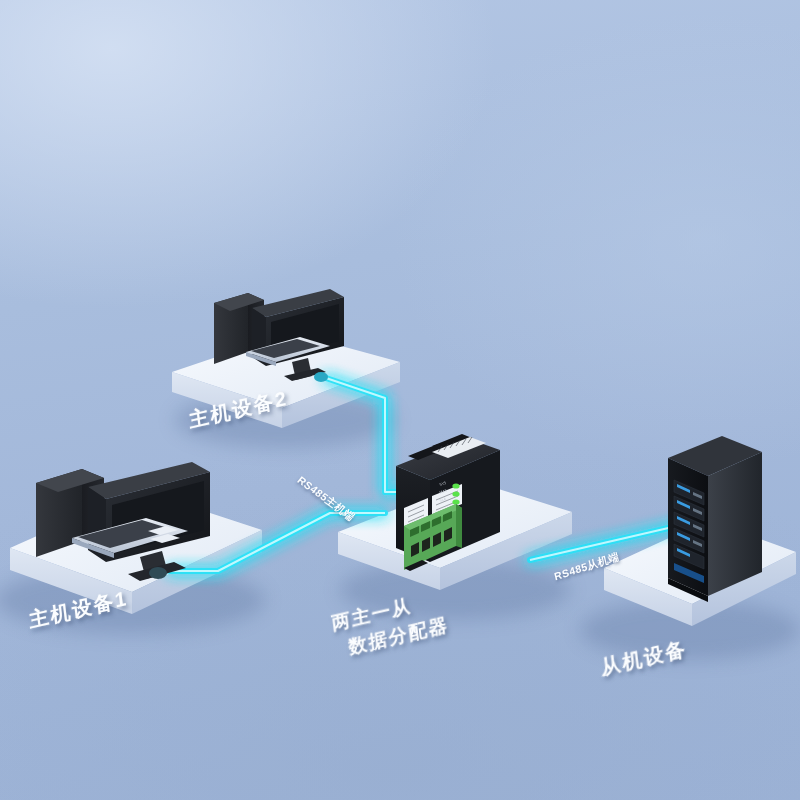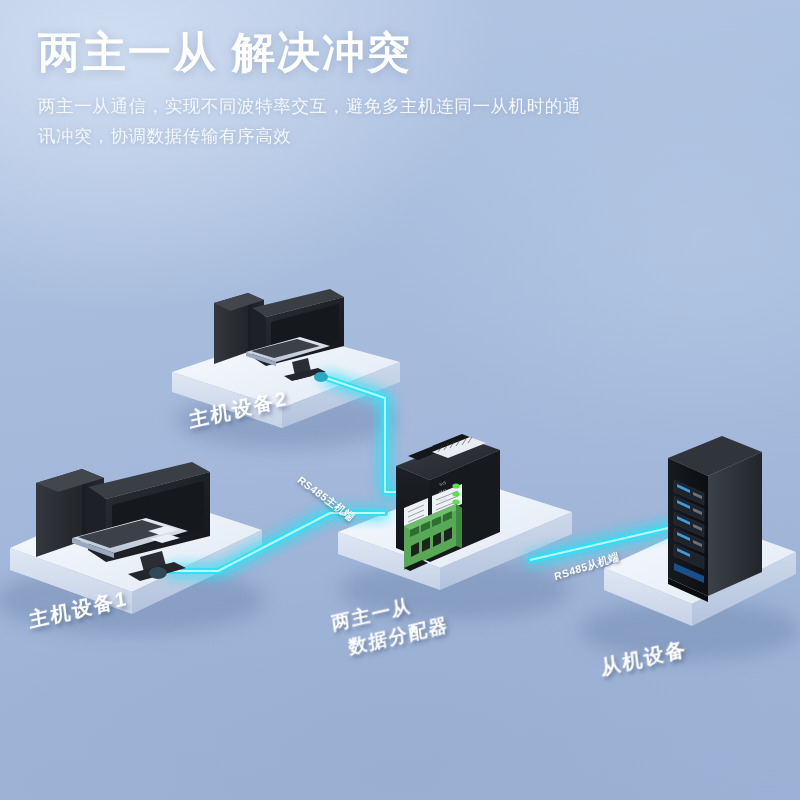--- a/index.html
+++ b/index.html
@@ -46,24 +46,20 @@
   #lbl-dist {left:332px;top:598px;transform:rotate(-13deg) skewX(-6deg);}
   #lbl-slave{left:600px;top:645px;transform:rotate(-13deg) skewX(-6deg);}
   #lbl-rs485m{left:292px;top:492px;transform:rotate(36deg) skewX(-4deg);}
   #lbl-rs485s{left:553px;top:560px;transform:rotate(-18deg) skewX(-5deg);}
 </style>
 </head>
 <body>
 
 <div id="stage">
 
-  <div class="headings">
-    <div class="title">两主一从 解决冲突</div>
-    <div class="subtitle">两主一从通信，实现不同波特率交互，避免多主机连同一从机时的通讯冲突，协调数据传输有序高效</div>
-  </div>
 
   <div id="scene">
 
     <svg width="800" height="800" viewBox="0 0 800 800">
       <defs>
         <linearGradient id="platTop" x1="0" y1="0" x2="1" y2="1">
           <stop offset="0" stop-color="#f7fafe"></stop>
             <stop offset="1" stop-color="#e2eaf5"></stop>
         </linearGradient>
         <linearGradient id="platFrontL" x1="0" y1="0" x2="0" y2="1">

